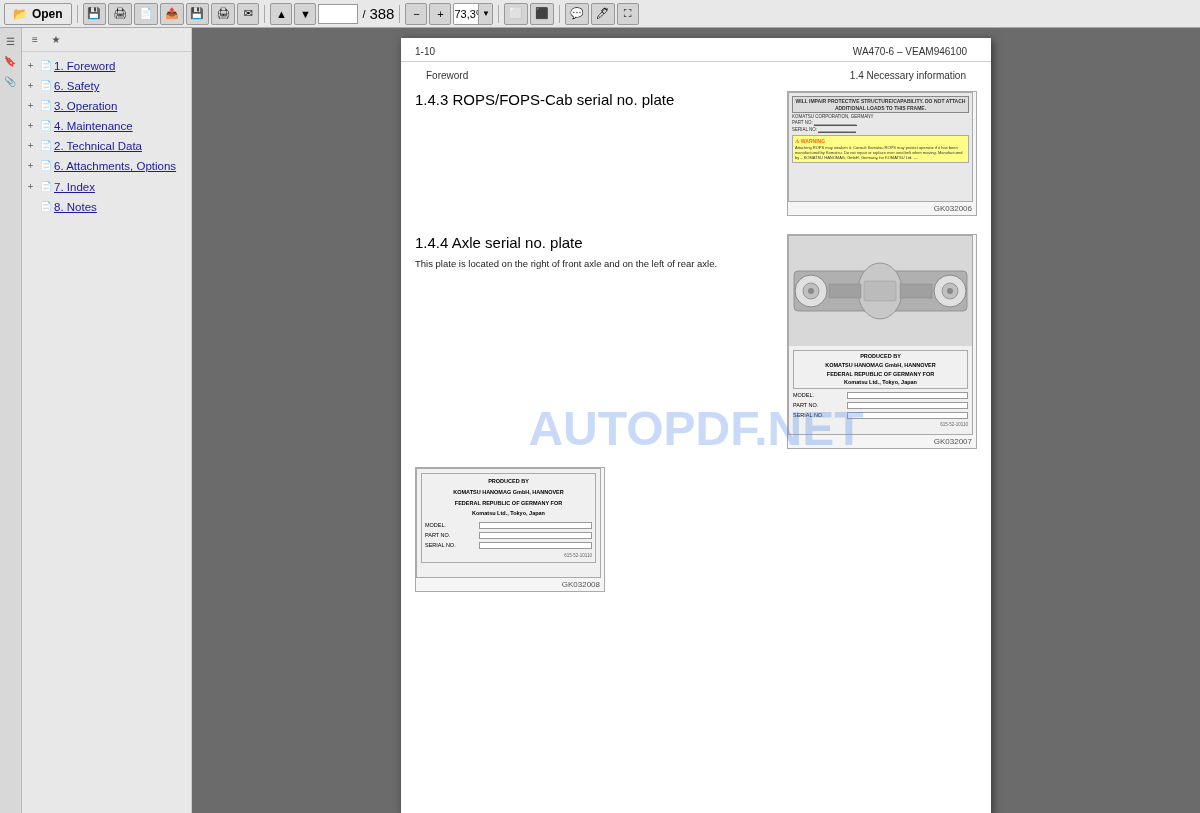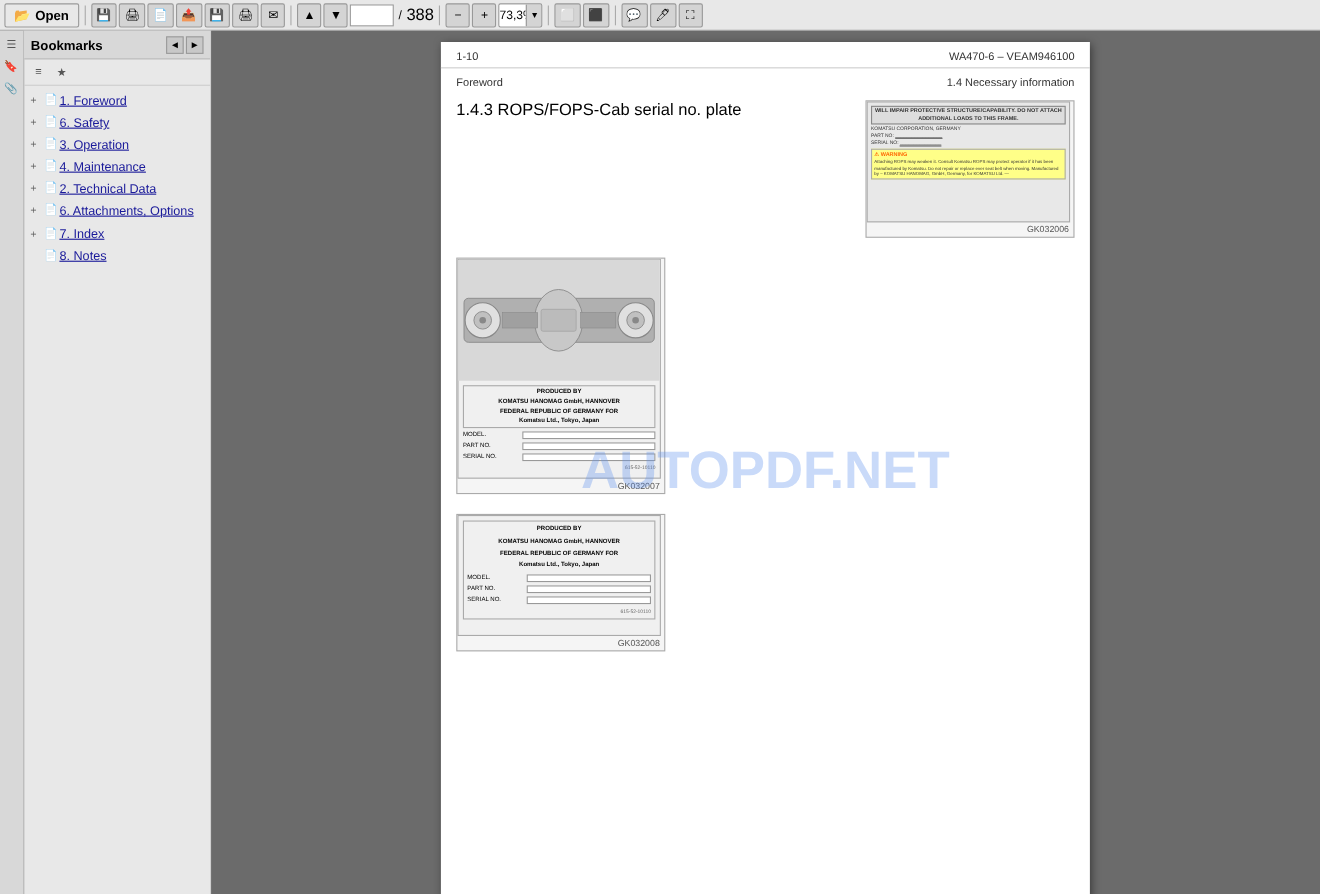--- a/index.html
+++ b/index.html
@@ -199,32 +199,32 @@
       width: 590px;
       min-height: 780px;
       position: relative;
       box-shadow: 2px 2px 8px rgba(0,0,0,0.5);
     }
 
     
     .page-header {
       display: flex;
       justify-content: space-between;
-      padding: 8px 14px 4px 14px;
+      padding: 8px 24px 4px 14px;
       font-size: 10px;
       color: #333;
       border-bottom: 1px solid #ccc;
       margin-bottom: 6px;
     }
 
     
     .section-header-bar {
       display: flex;
       justify-content: space-between;
-      padding: 2px 14px;
+      padding: 2px 25px;
       font-size: 10px;
       color: #333;
       margin-bottom: 8px;
     }
 
     .section-content {
       padding: 0 14px;
     }
 
     .section-title {
@@ -396,27 +396,20 @@
 
 <div id="main">
 
   <div id="side-icons">
     <div class="side-icon">☰</div>
     <div class="side-icon">🔖</div>
     <div class="side-icon">📎</div>
   </div>
 
   <div id="left-panel">
-    <div id="bookmarks-header">
-      <span>Bookmarks</span>
-      <div class="bm-nav">
-        <div class="bm-nav-btn">◄</div>
-        <div class="bm-nav-btn">►</div>
-      </div>
-    </div>
     <div id="bookmarks-toolbar">
       <div class="bm-tool-btn">≡</div>
       <div class="bm-tool-btn">★</div>
     </div>
     <div id="bookmarks-tree">
 
       <div class="tree-item">
         <span class="tree-toggle">＋</span>
         <span class="tree-icon">📄</span>
         <span class="tree-label">1. Foreword</span>
@@ -506,20 +499,24 @@
                   </div>
                 </div>
               </div>
               <div class="img-caption">GK032006</div>
             </div>
           </div>
         </div>
 
         <div class="section-content">
           <div class="section-row">
+            <div class="section-text">
+              <div class="section-title">1.4.4    Axle serial no. plate</div>
+              <div class="section-body">This plate is located on the right of front axle and on the left of rear axle.</div>
+            </div>
             <div class="section-image">
 
               <div class="axle-plate">
                 <div class="axle-svg-area">
                   
                   <svg width="183" height="110" viewBox="0 0 183 110" xmlns="http://www.w3.org/2000/svg">
                     <rect width="183" height="110" fill="#d8d8d8"></rect>
 
                     <rect x="5" y="35" width="173" height="40" rx="4" fill="#b0b0b0" stroke="#888" stroke-width="0.8"></rect>
                     <circle cx="22" cy="55" r="16" fill="#e0e0e0" stroke="#888" stroke-width="1"></circle>

